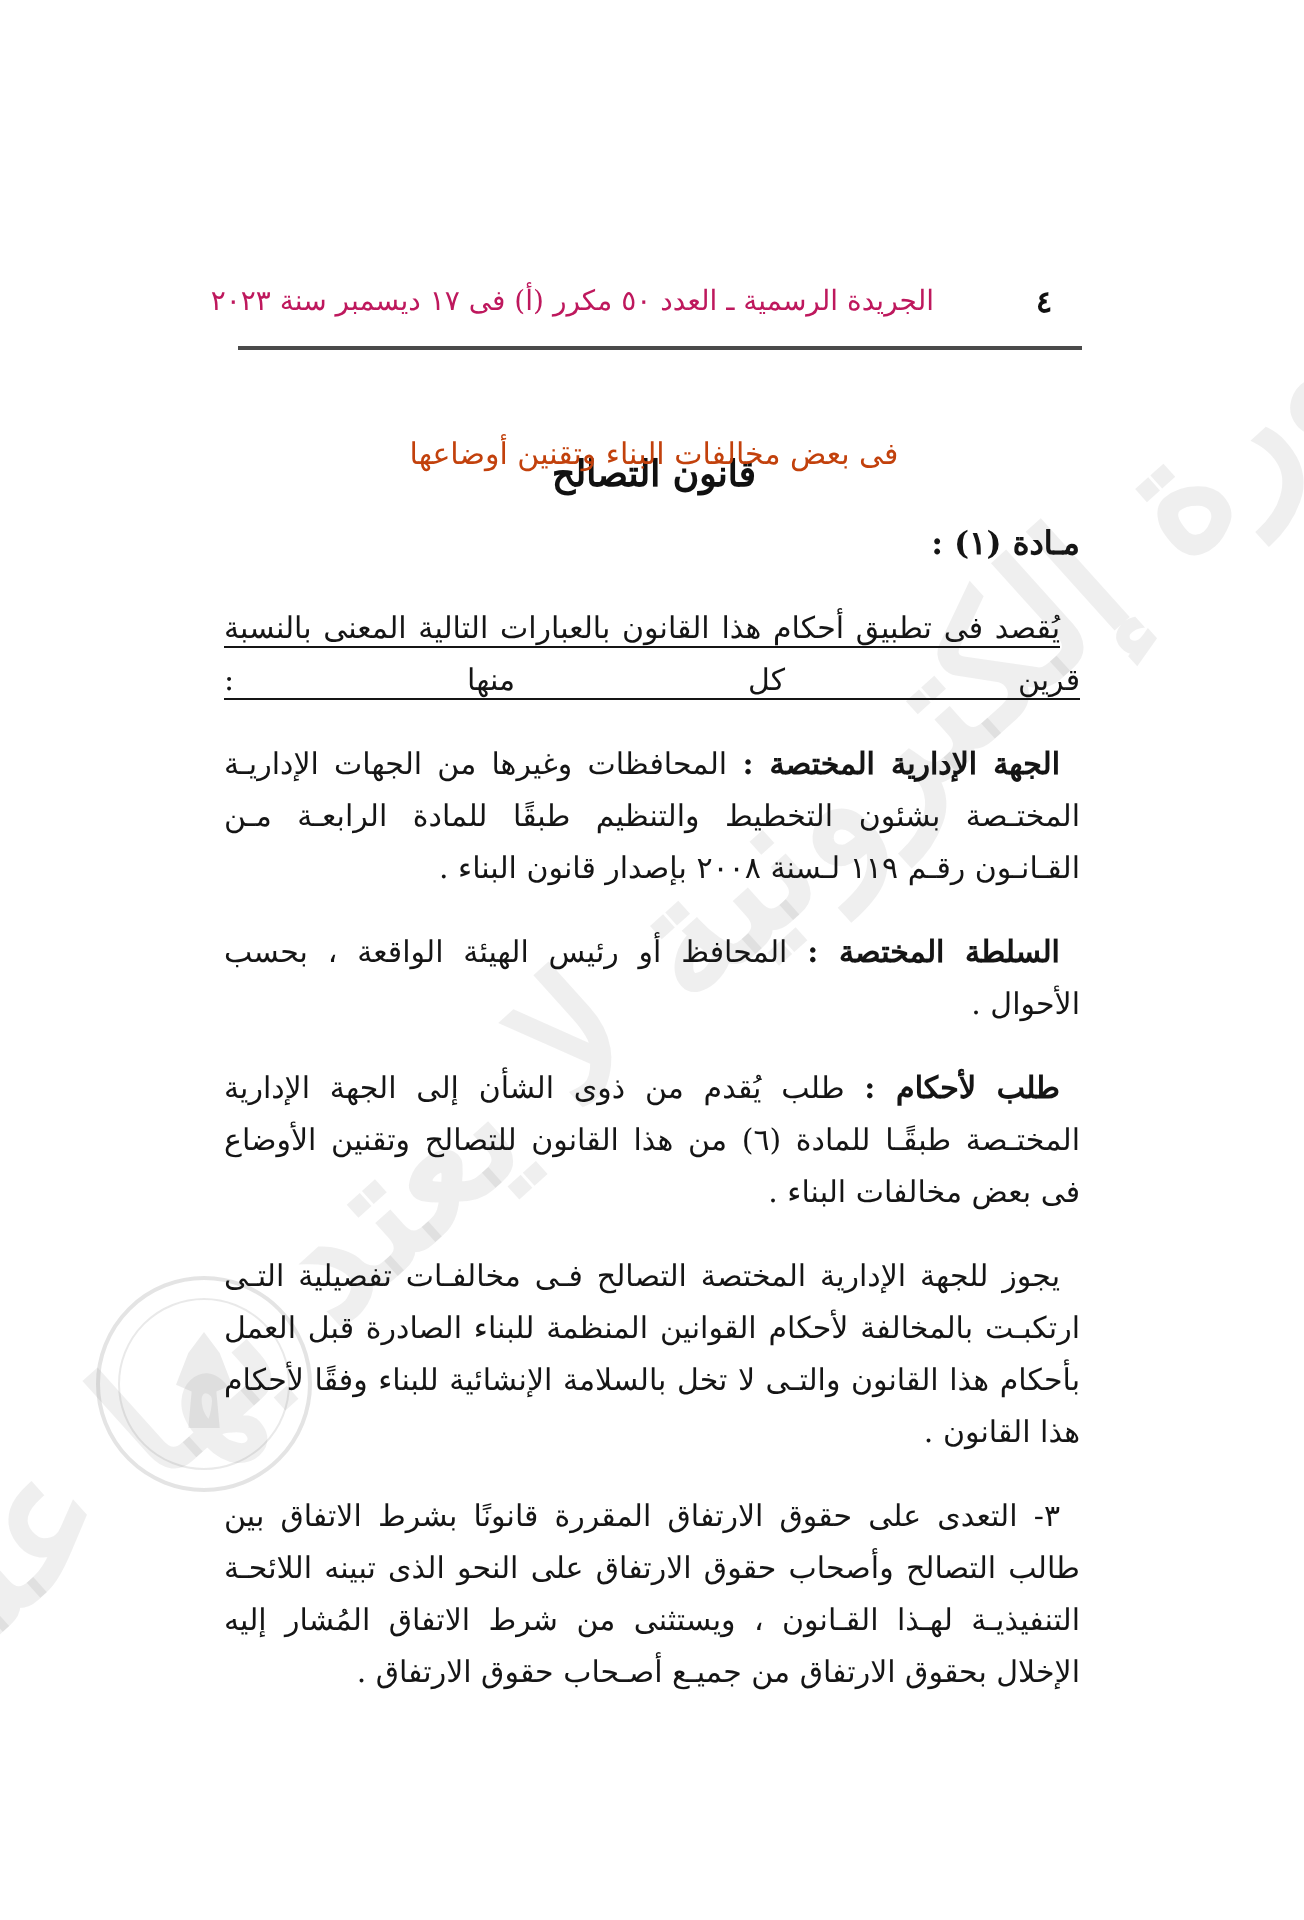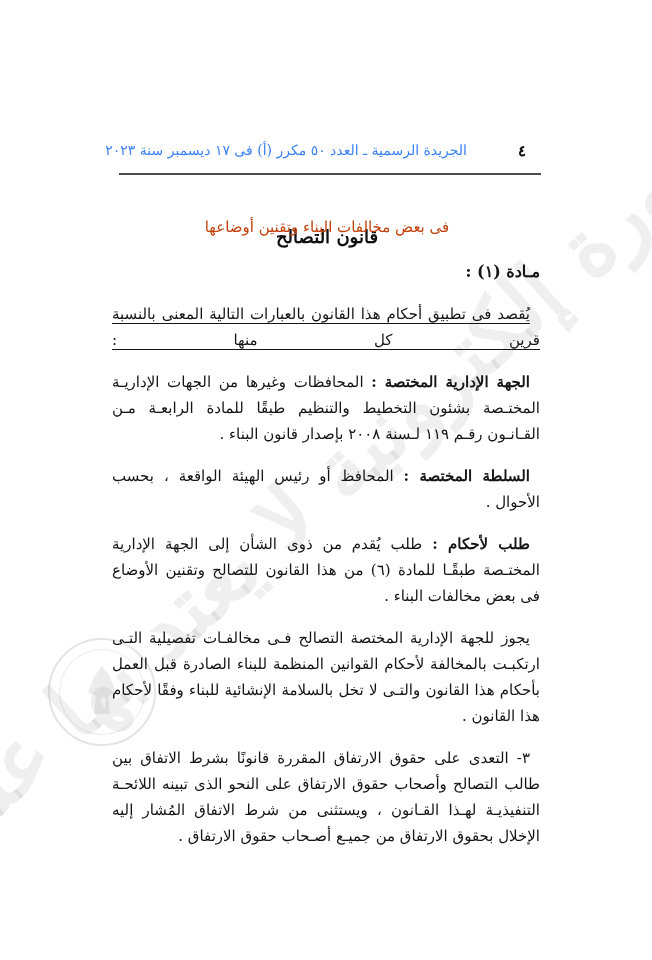--- a/index.html
+++ b/index.html
@@ -26,21 +26,21 @@
     border:1px solid rgba(120,120,120,0.16); border-radius:50%;
   }
   .stamp::after {
     content:""; position:absolute; left:38px; top:26px; width:28px; height:48px;
     background:rgba(120,120,120,0.14);
     clip-path:polygon(50% 0,78% 22%,100% 55%,72% 62%,78% 100%,22% 100%,28% 62%,0 55%,22% 22%);
   }
   
   .header-citation {
     position:absolute; top:142px; left:167px; width:300px;
-    font-size:14px; color:#3b82f6; direction:rtl; white-space:nowrap; 
+    font-size:14px; color:#be185d; direction:rtl; white-space:nowrap; 
   }
   .page-number {
     position:absolute; top:142px; left:508px; width:28px; text-align:center;
     font-size:15px; font-weight:bold; color:#111;
   }
   .header-rule {
     position:absolute; top:173px; left:119px; width:422px; height:2px;
     background:#4a4a4a;
   }
   

